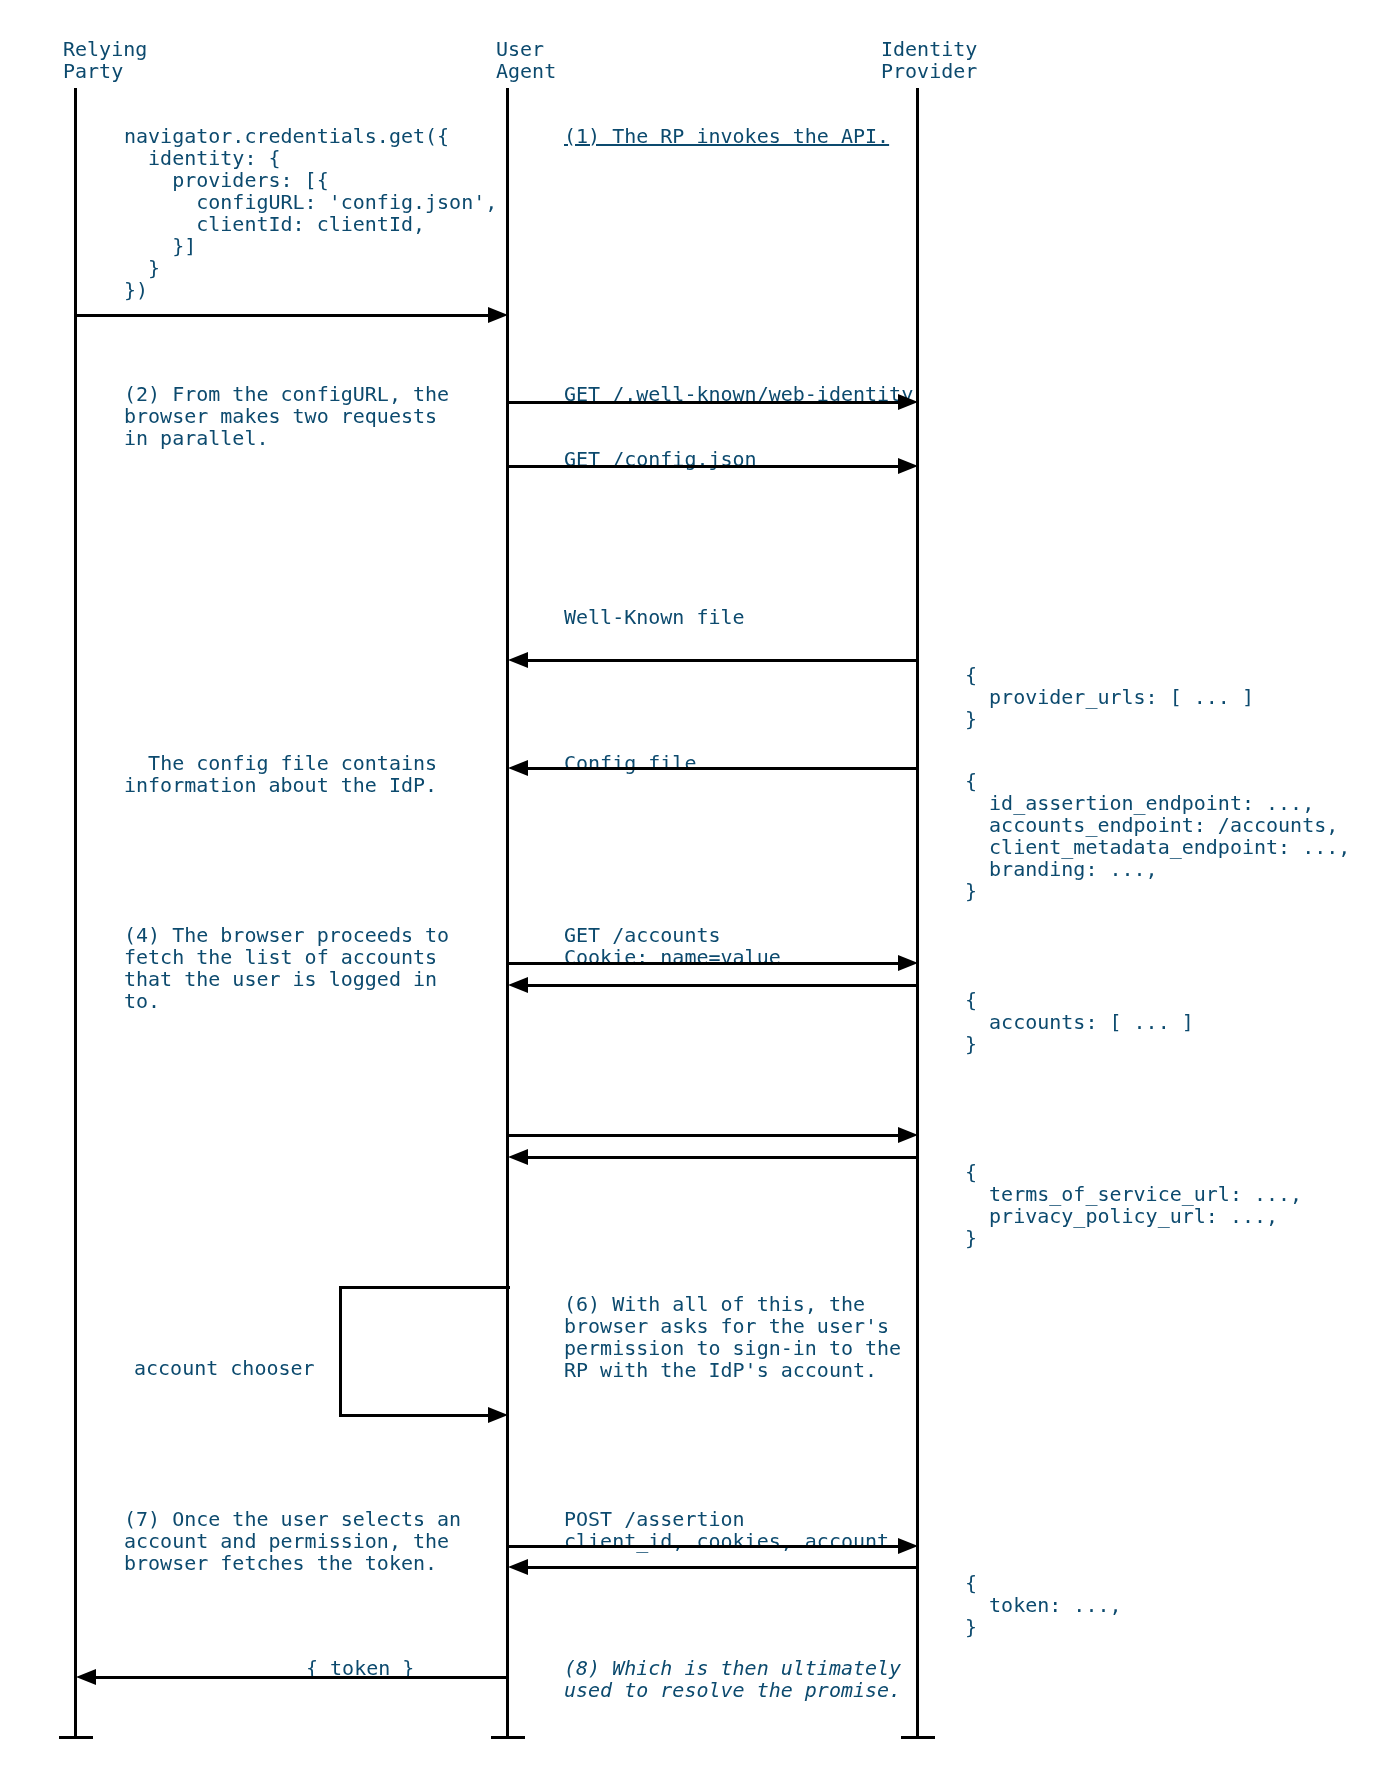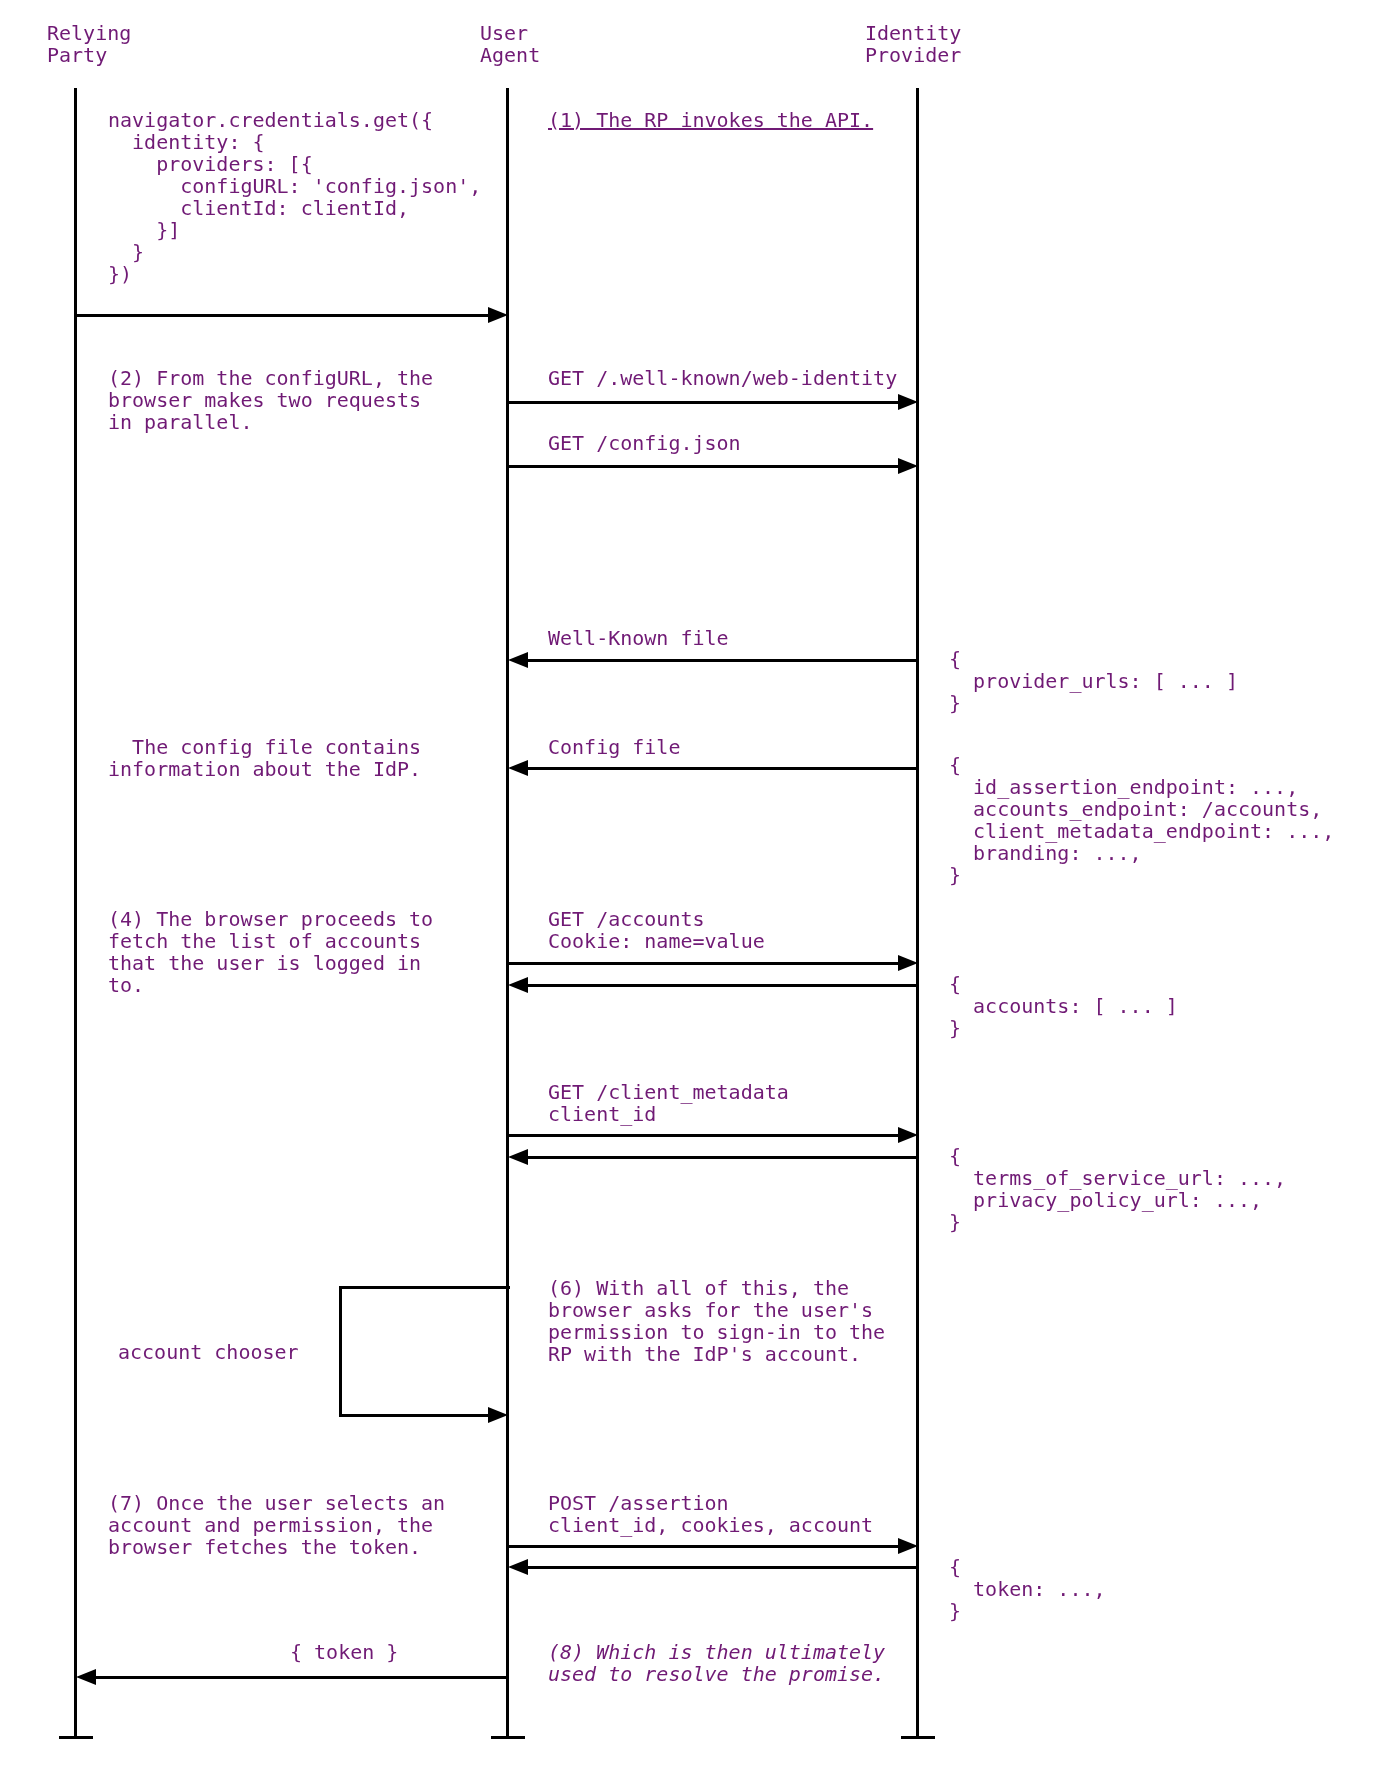--- a/index.html
+++ b/index.html
@@ -1,23 +1,23 @@
 <!DOCTYPE html>
 <html><head>
 <meta charset="utf-8">
 <style>
   html,body { margin:0; padding:0; background:#ffffff; }
   #diagram {
     position:relative; width:1374px; height:1774px; background:#ffffff;
     font-family:"DejaVu Sans Mono", monospace; color:#000;
   }
   .t {
-    position:absolute; margin:0;
+    position:absolute; margin:16px;
     font:20px/22px "DejaVu Sans Mono", monospace;
-    color:#701a75; white-space:pre;
+    color:#0c4a6e; white-space:pre;
   }
   .lifeline { position:absolute; width:3px; background:#000; top:88px; height:1651px; }
   .tick { position:absolute; width:34px; height:3px; background:#000; top:1736px; }
   .seg { position:absolute; background:#000; }
   .arrow { position:absolute; height:16px; }
   .arrow .shaft { position:absolute; top:6.5px; height:3px; background:#000; }
   .arrow-right .shaft { left:0; right:16px; }
   .arrow-right::after {
     content:''; position:absolute; right:0; top:0; width:0; height:0;
     border-top:8px solid transparent; border-bottom:8px solid transparent;
@@ -69,21 +69,21 @@
   <pre class="t" style="left:548px; top:367px;">GET /.well-known/web-identity</pre>
   <div class="arrow arrow-right" style="left:508px; top:394px; width:410px;">
       <div class="shaft"></div>
     </div>
   <pre class="t" style="left:548px; top:432px;">GET /config.json</pre>
   <div class="arrow arrow-right" style="left:508px; top:458px; width:410px;">
       <div class="shaft"></div>
     </div>
 
 
-  <pre class="t" style="left:548px; top:627px;">Well-Known file</pre>
+  <pre class="t" style="left:548px; top:590px;">Well-Known file</pre>
   <div class="arrow arrow-left" style="left:508px; top:652px; width:410px;">
       <div class="shaft"></div>
     </div>
   <pre class="t" style="left:949px; top:648px;">{
   provider_urls: [ ... ]
 }</pre>
 
   <pre class="t" style="left:108px; top:736px;text-align:right;">The config file contains
 information about the IdP.</pre>
   <pre class="t" style="left:548px; top:736px;">Config file</pre>
@@ -106,22 +106,20 @@
   <div class="arrow arrow-right" style="left:508px; top:955px; width:410px;">
       <div class="shaft"></div>
     </div>
   <div class="arrow arrow-left" style="left:508px; top:977px; width:410px;">
       <div class="shaft"></div>
     </div>
   <pre class="t" style="left:949px; top:973px;">{
   accounts: [ ... ]
 }</pre>
 
-  <pre class="t" style="left:548px; top:1081px;">GET /client_metadata
-client_id</pre>
   <div class="arrow arrow-right" style="left:508px; top:1127px; width:410px;">
       <div class="shaft"></div>
     </div>
   <div class="arrow arrow-left" style="left:508px; top:1149px; width:410px;">
       <div class="shaft"></div>
     </div>
   <pre class="t" style="left:949px; top:1145px;">{
   terms_of_service_url: ...,
   privacy_policy_url: ...,
 }</pre>

